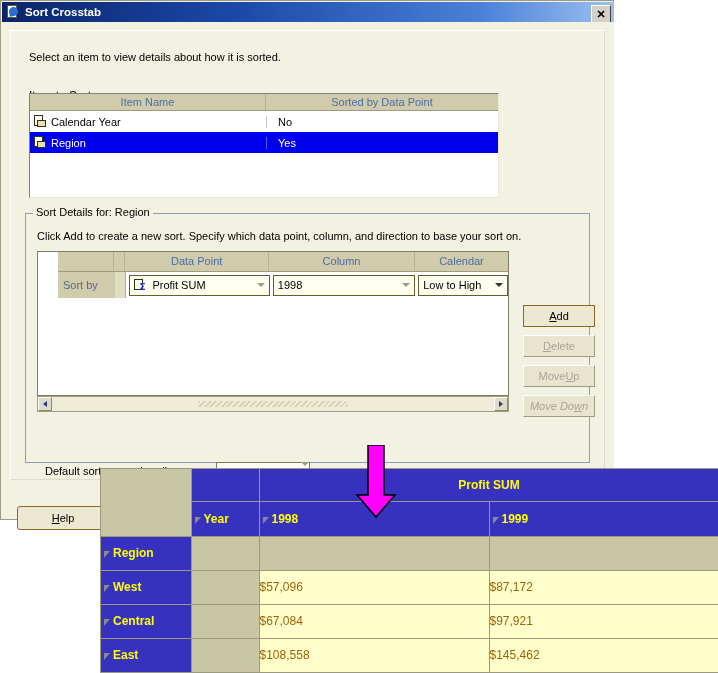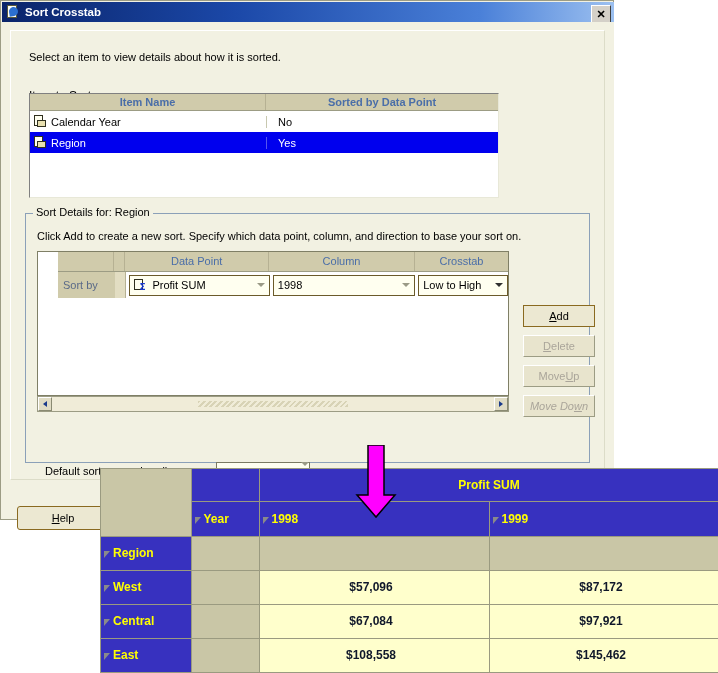--- a/index.html
+++ b/index.html
@@ -32,21 +32,21 @@
          box-sizing:border-box;}
 
   .intro{position:absolute;left:18px;top:20px;font-size:11px;color:#000;}
   .lbl-items{position:absolute;left:18px;top:58px;font-size:12px;color:#000;}
   .u{text-decoration:underline;}
 
   
   #itemlist{position:absolute;left:18px;top:62px;width:470px;height:105px;
             background:#fff;border:1px solid #808080;border-right-color:#e8e8d8;border-bottom-color:#e8e8d8;
             box-sizing:border-box;}
-  #itemlist .hdr{display:flex;height:16px;background:#d0cbab;border-bottom:1px solid #9c9c84;font-weight:bold;}
+  #itemlist .hdr{display:flex;height:16px;background:#d0cbab;border-bottom:1px solid #9c9c84;}
   #itemlist .hdr div{color:#4a6ea8;font-size:11px;text-align:center;line-height:16px;
                      border-right:1px solid #b6b193;box-sizing:border-box;}
   .col-name{width:236px;}
   .col-sorted{width:232px;border-right:none !important;}
   #itemlist .row{display:flex;height:21px;align-items:center;font-size:11px;}
   #itemlist .row.sel{background:#0000ee;color:#fff;}
   #itemlist .row .c1{width:236px;display:flex;align-items:center;box-sizing:border-box;padding-left:3px;}
   #itemlist .row .c2{width:232px;box-sizing:border-box;padding-left:11px;border-left:1px solid #c8c8b0;}
   #itemlist .row.sel .c2{border-left-color:#5555ee;}
   .ico-item{width:14px;height:13px;position:relative;margin-right:4px;flex:0 0 auto;}
@@ -132,21 +132,21 @@
   #crosstab{position:absolute;left:100px;top:468px;width:618px;height:205px;
             border-top:1px solid #9a9a80;border-left:1px solid #9a9a80;box-sizing:border-box;
             background:#c9c6a6;}
   #crosstab table{border-collapse:collapse;width:100%;height:100%;table-layout:fixed;}
   #crosstab td{border-right:1px solid #9a9a80;border-bottom:1px solid #9a9a80;
                font-size:12px;padding:0;box-sizing:border-box;}
   .ct-corner{background:#c9c6a6;}
   .ct-head{background:#3731bf;color:#ffff00;font-weight:bold;}
   .ct-head.center{text-align:center;}
   .ct-spacer{background:#c9c6a6;}
-  .ct-val{background:#ffffcc;text-align:center;padding-right:6px !important;color:#0f172a;font-weight:bold;}
+  .ct-val{background:#ffffcc;text-align:left;padding-right:6px !important;color:#a16207;font-weight:normal;}
   .ct-rowhdr{background:#3731bf;color:#ffff00;font-weight:bold;padding-left:2px;}
   .ct-rowhdr.big{font-size:15px;}
   .ct-rowhdr.reg{font-size:13px;}
   .tri-mark{display:inline-block;width:0;height:0;vertical-align:top;margin-top:3px;margin-right:3px;
             border-top:7px solid #8a8a8a;border-right:6px solid transparent;}
   .cell-flex{display:flex;align-items:center;height:100%;padding-left:3px;box-sizing:border-box;}
 
   
   #arrow{position:absolute;left:355px;top:445px;width:42px;height:78px;z-index:5;}
 </style>
@@ -201,21 +201,21 @@
       <div id="groupbox"></div>
       <div id="grouplegend">Sort Details for: Region</div>
       <div class="hint">Click Add to create a new sort. Specify which data point, column, and direction to base your sort on.</div>
 
       <div id="sortgrid">
         <div class="ghdr">
           <div class="gc-sortby"></div>
           <div class="gc-spacer"></div>
           <div class="gc-dp">Data Point</div>
           <div class="gc-col">Column</div>
-          <div class="gc-dir">Crosstab</div>
+          <div class="gc-dir">Calendar</div>
         </div>
         <div class="grow">
           <div class="sortby-cell">Sort by</div>
           <div class="spacer-cell"></div>
           <div class="combo" style="width:144px;">
             <span class="ico-sigma">
                 <span class="p"></span>
                 <span class="s">Σ</span>
               </span>
             <span class="txt">Profit SUM</span>

